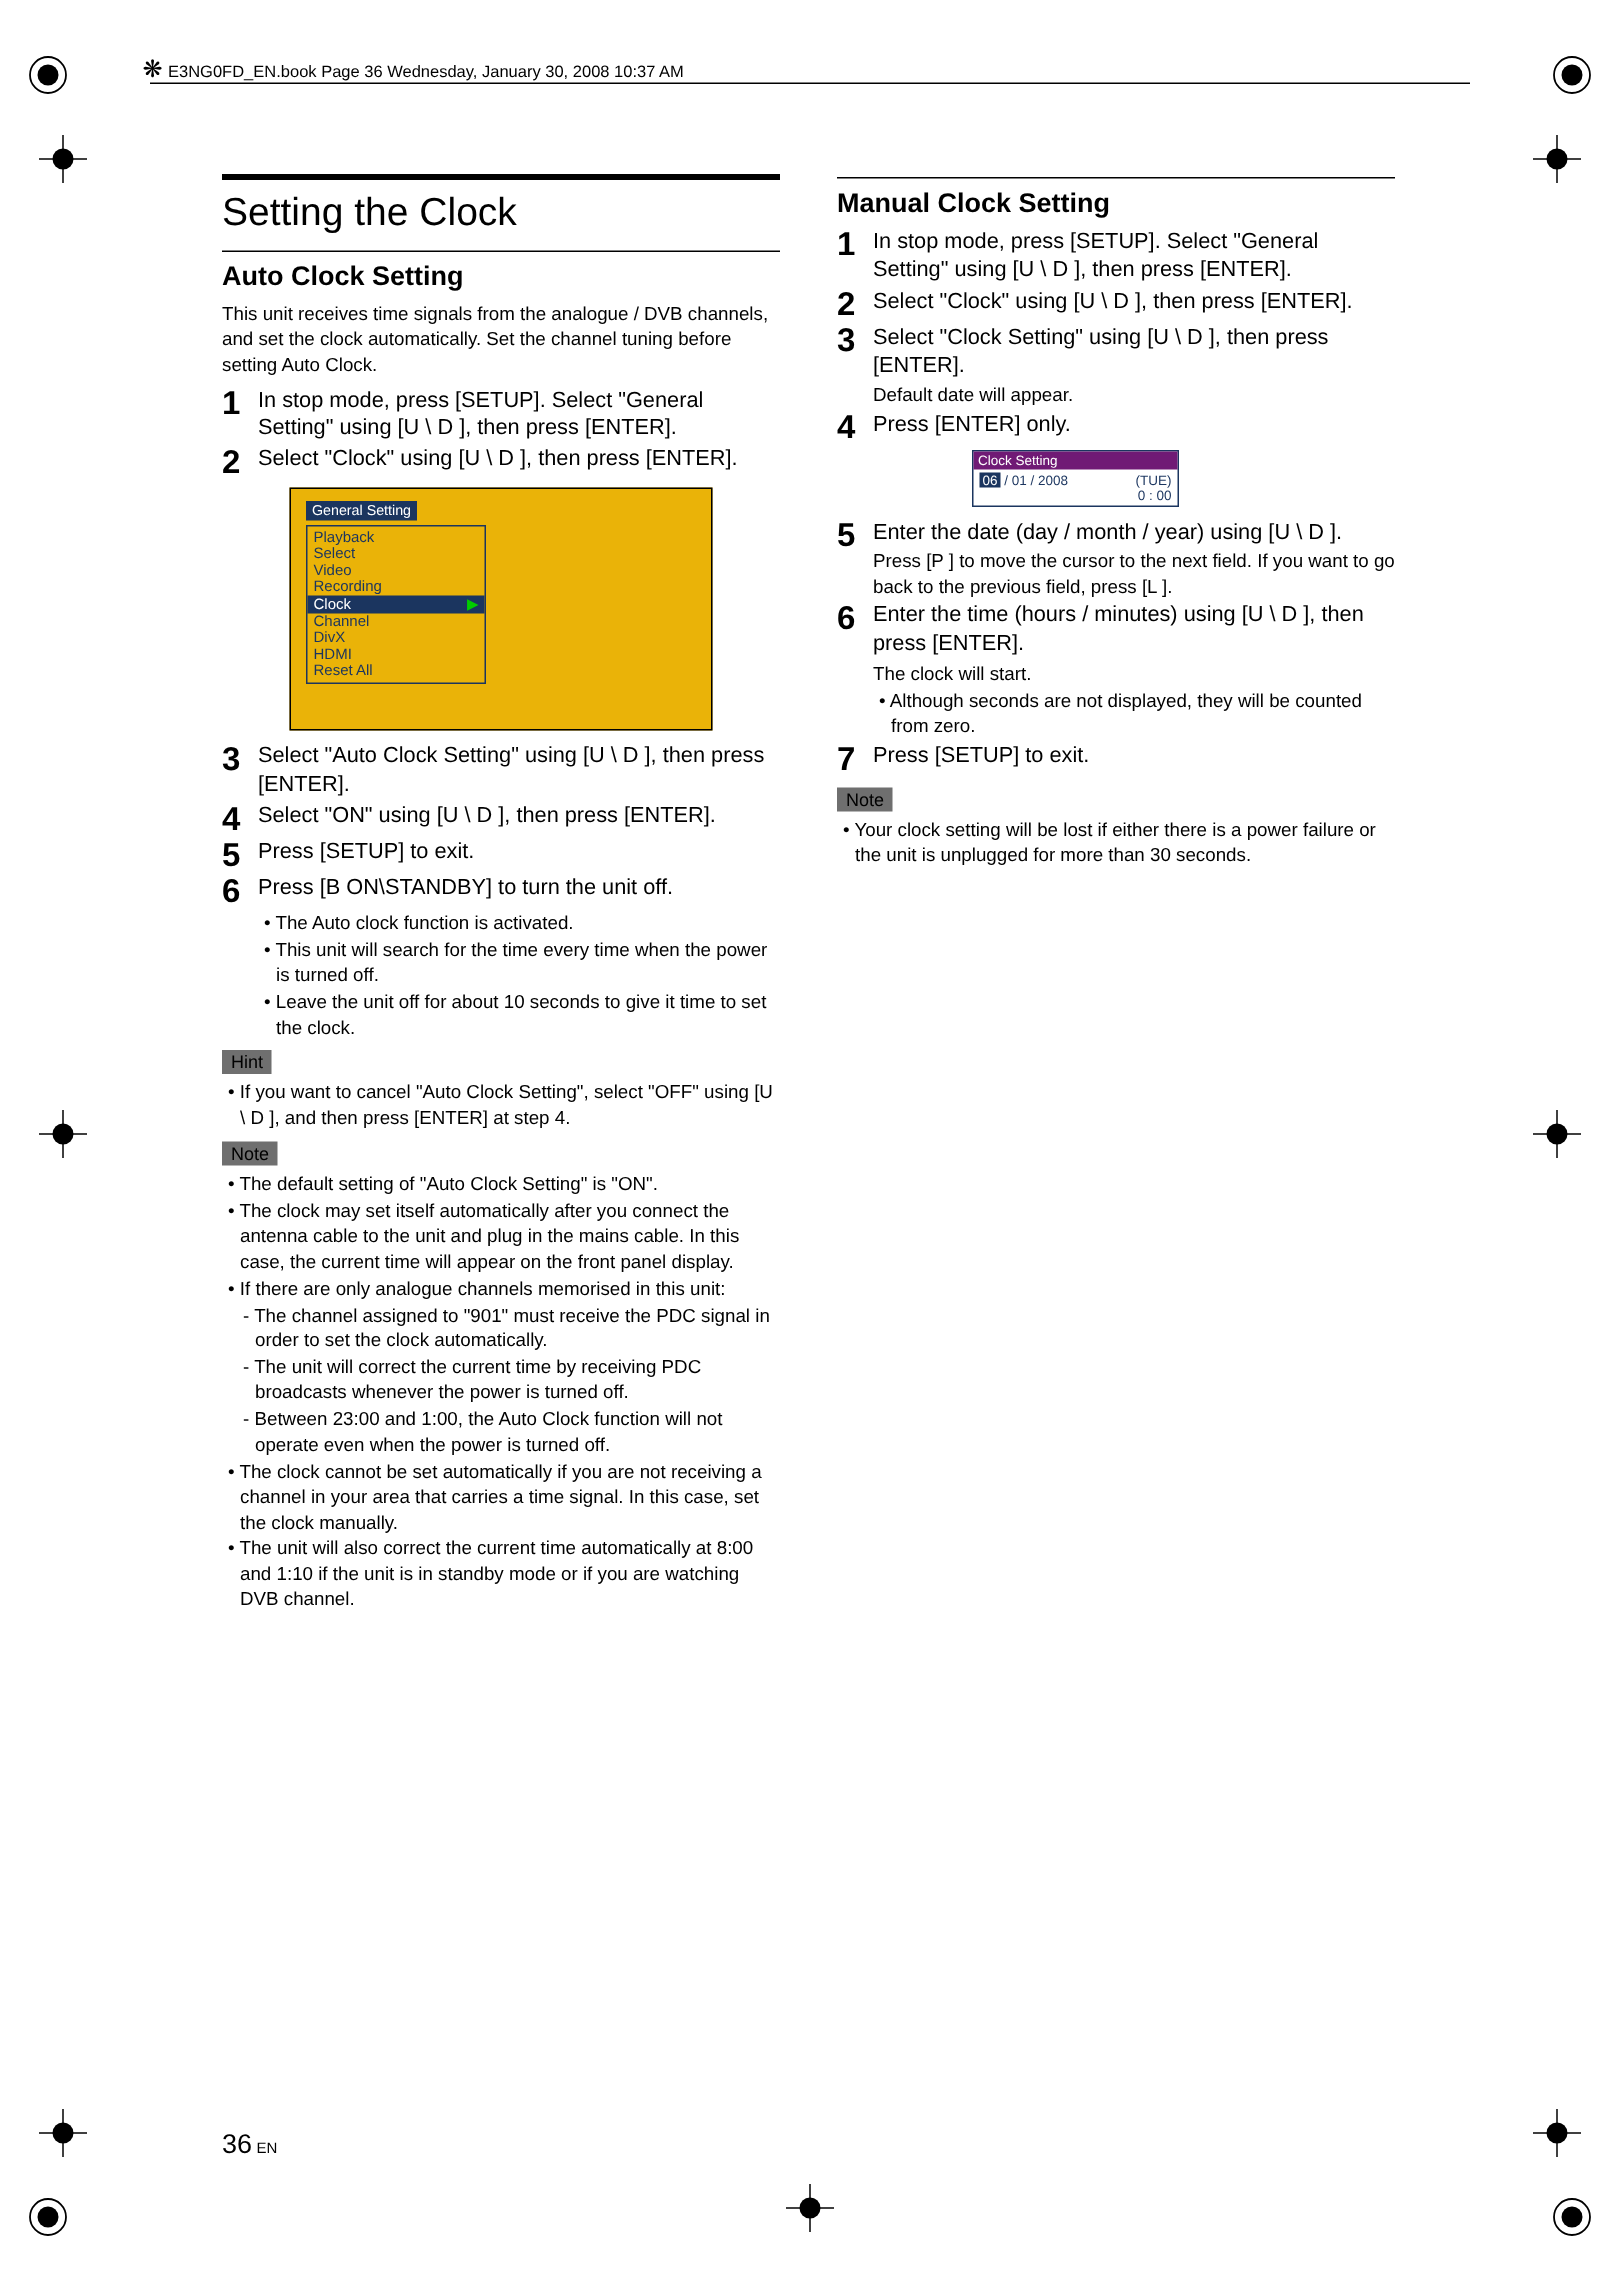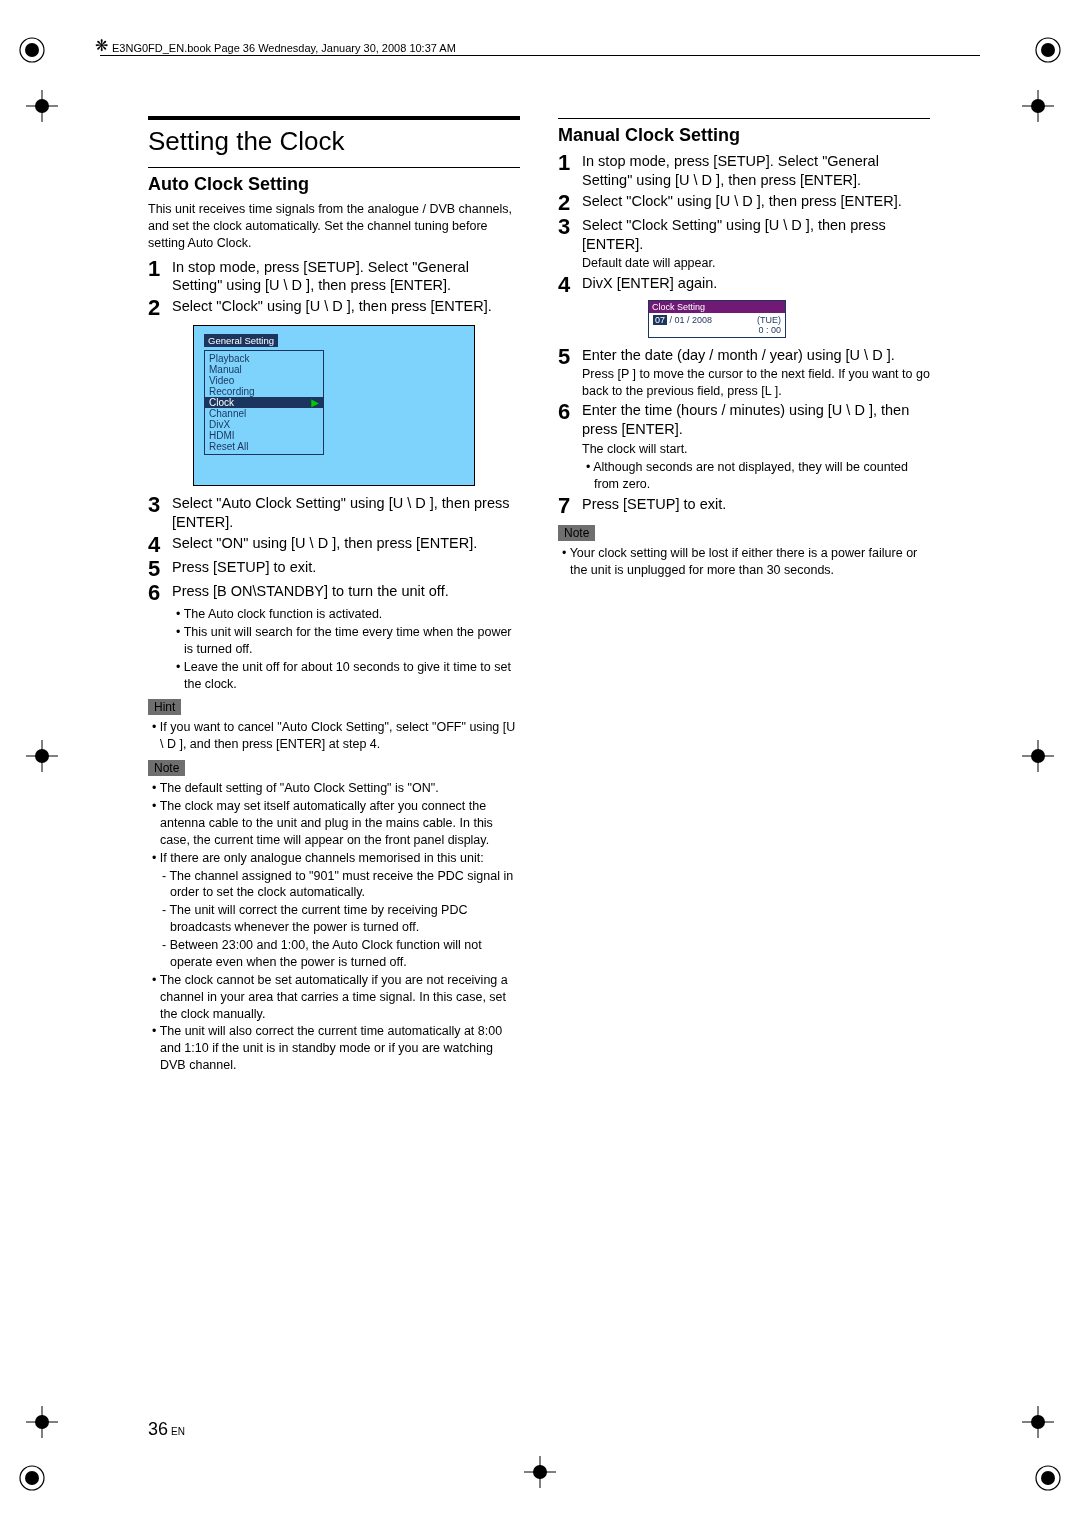--- a/index.html
+++ b/index.html
@@ -57,21 +57,21 @@
   .subdash { font-size:12.5px; line-height:1.35; padding-left:22px; text-indent:-8px; margin:1px 0; }
   .label-box { display:inline-block; background:#6f6f6f; color:#000000; font-size:12px; padding:1px 6px; margin:6px 0 3px 0; }
 
   .osd {
     border:1px solid #000;
     width:260px;
     margin:6px auto 8px auto;
     padding:8px 10px 30px 10px;
     font-size:10px;
     color:#1b355f;
-    background:#7dd3fc;
+    background:#eab308;
   }
   .osd-title { background:#1b355f; color:#fff; padding:1px 4px; display:inline-block; font-size:9.5px; margin-bottom:3px; }
   .osd-list { border:1px solid #1b355f; padding:2px 4px; width:110px; }
   .osd-row { display:flex; align-items:center; justify-content:space-between; }
   .osd-row.sel { background:#1b355f; color:#fff; margin:0 -4px; padding:0 4px; }
   .tri { color:#0c0; font-size:10px; margin-left:6px; }
 
   .osd2 {
     border:1px solid #1b355f;
     width:136px;
@@ -176,21 +176,21 @@
     <div class="step">
         <div class="step-num">2</div>
         <div class="step-body">Select "Clock" using [U \ D ], then press [ENTER].</div>
       </div>
 
     
     <div class="osd">
       <span class="osd-title">General Setting</span>
       <div class="osd-list">
         <div class="osd-row">Playback</div>
-        <div class="osd-row">Manual</div>
+        <div class="osd-row">Select</div>
         <div class="osd-row">Video</div>
         <div class="osd-row">Recording</div>
         <div class="osd-row sel">
             <span>Clock</span>
             <span class="tri">▶</span>
           </div>
         <div class="osd-row">Channel</div>
         <div class="osd-row">DivX</div>
         <div class="osd-row">HDMI</div>
         <div class="osd-row">Reset All</div>
@@ -244,27 +244,27 @@
     <div class="step">
         <div class="step-num">2</div>
         <div class="step-body">Select "Clock" using [U \ D ], then press [ENTER].</div>
       </div>
     <div class="step">
         <div class="step-num">3</div>
         <div class="step-body"><span>Select "Clock Setting" using [U \ D ], then press [ENTER].</span><span class="small">Default date will appear.</span></div>
       </div>
     <div class="step">
         <div class="step-num">4</div>
-        <div class="step-body">DivX [ENTER] again.</div>
+        <div class="step-body">Press [ENTER] only.</div>
       </div>
 
     <div class="osd2">
       <div class="osd2-title">Clock Setting</div>
       <div class="osd2-body">
-        <span><span class="osd2-day">07</span> <span>/ 01 / 2008</span></span>
+        <span><span class="osd2-day">06</span> <span>/ 01 / 2008</span></span>
         <span style="text-align:right"><span>(TUE)</span><br><span>0 : 00</span></span>
       </div>
     </div>
 
     <div class="step">
         <div class="step-num">5</div>
         <div class="step-body"><span>Enter the date (day / month / year) using [U \ D ].</span><span class="small">Press [P ] to move the cursor to the next field. If you want to go back to the previous field, press [L ].</span></div>
       </div>
     <div class="step">
         <div class="step-num">6</div>

